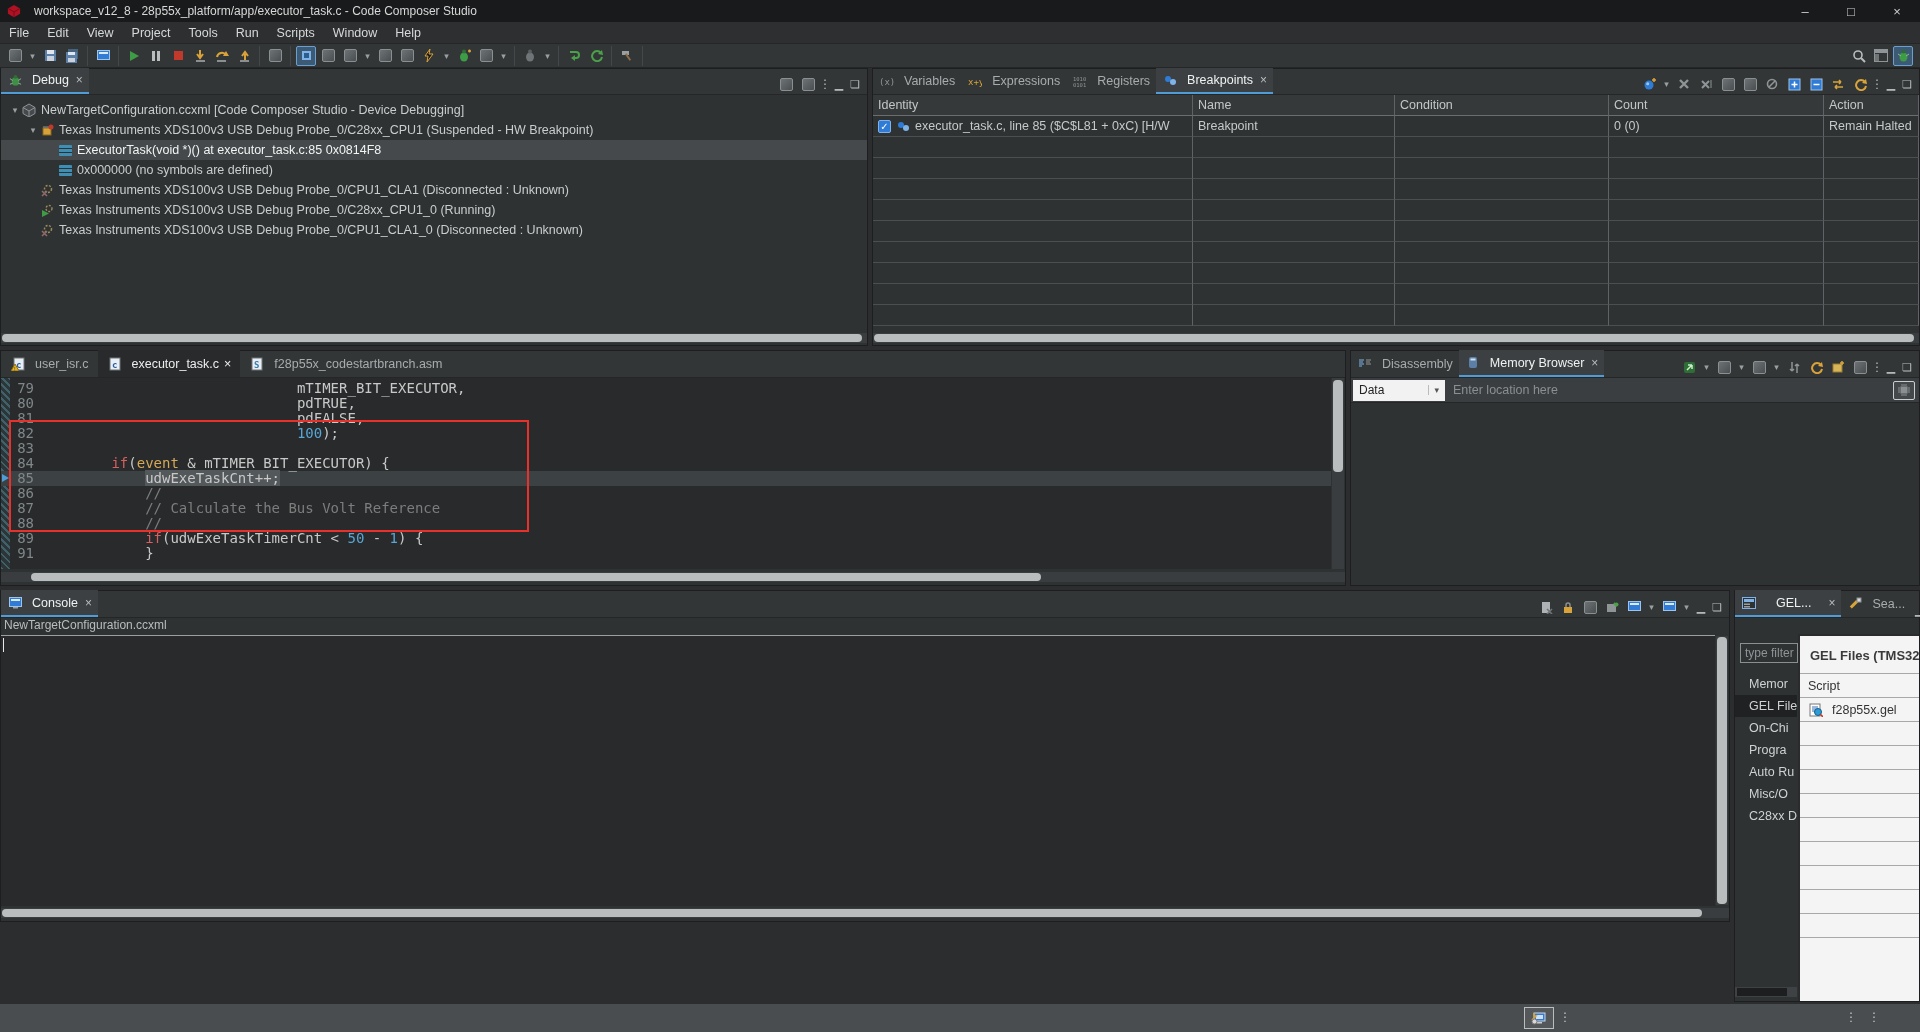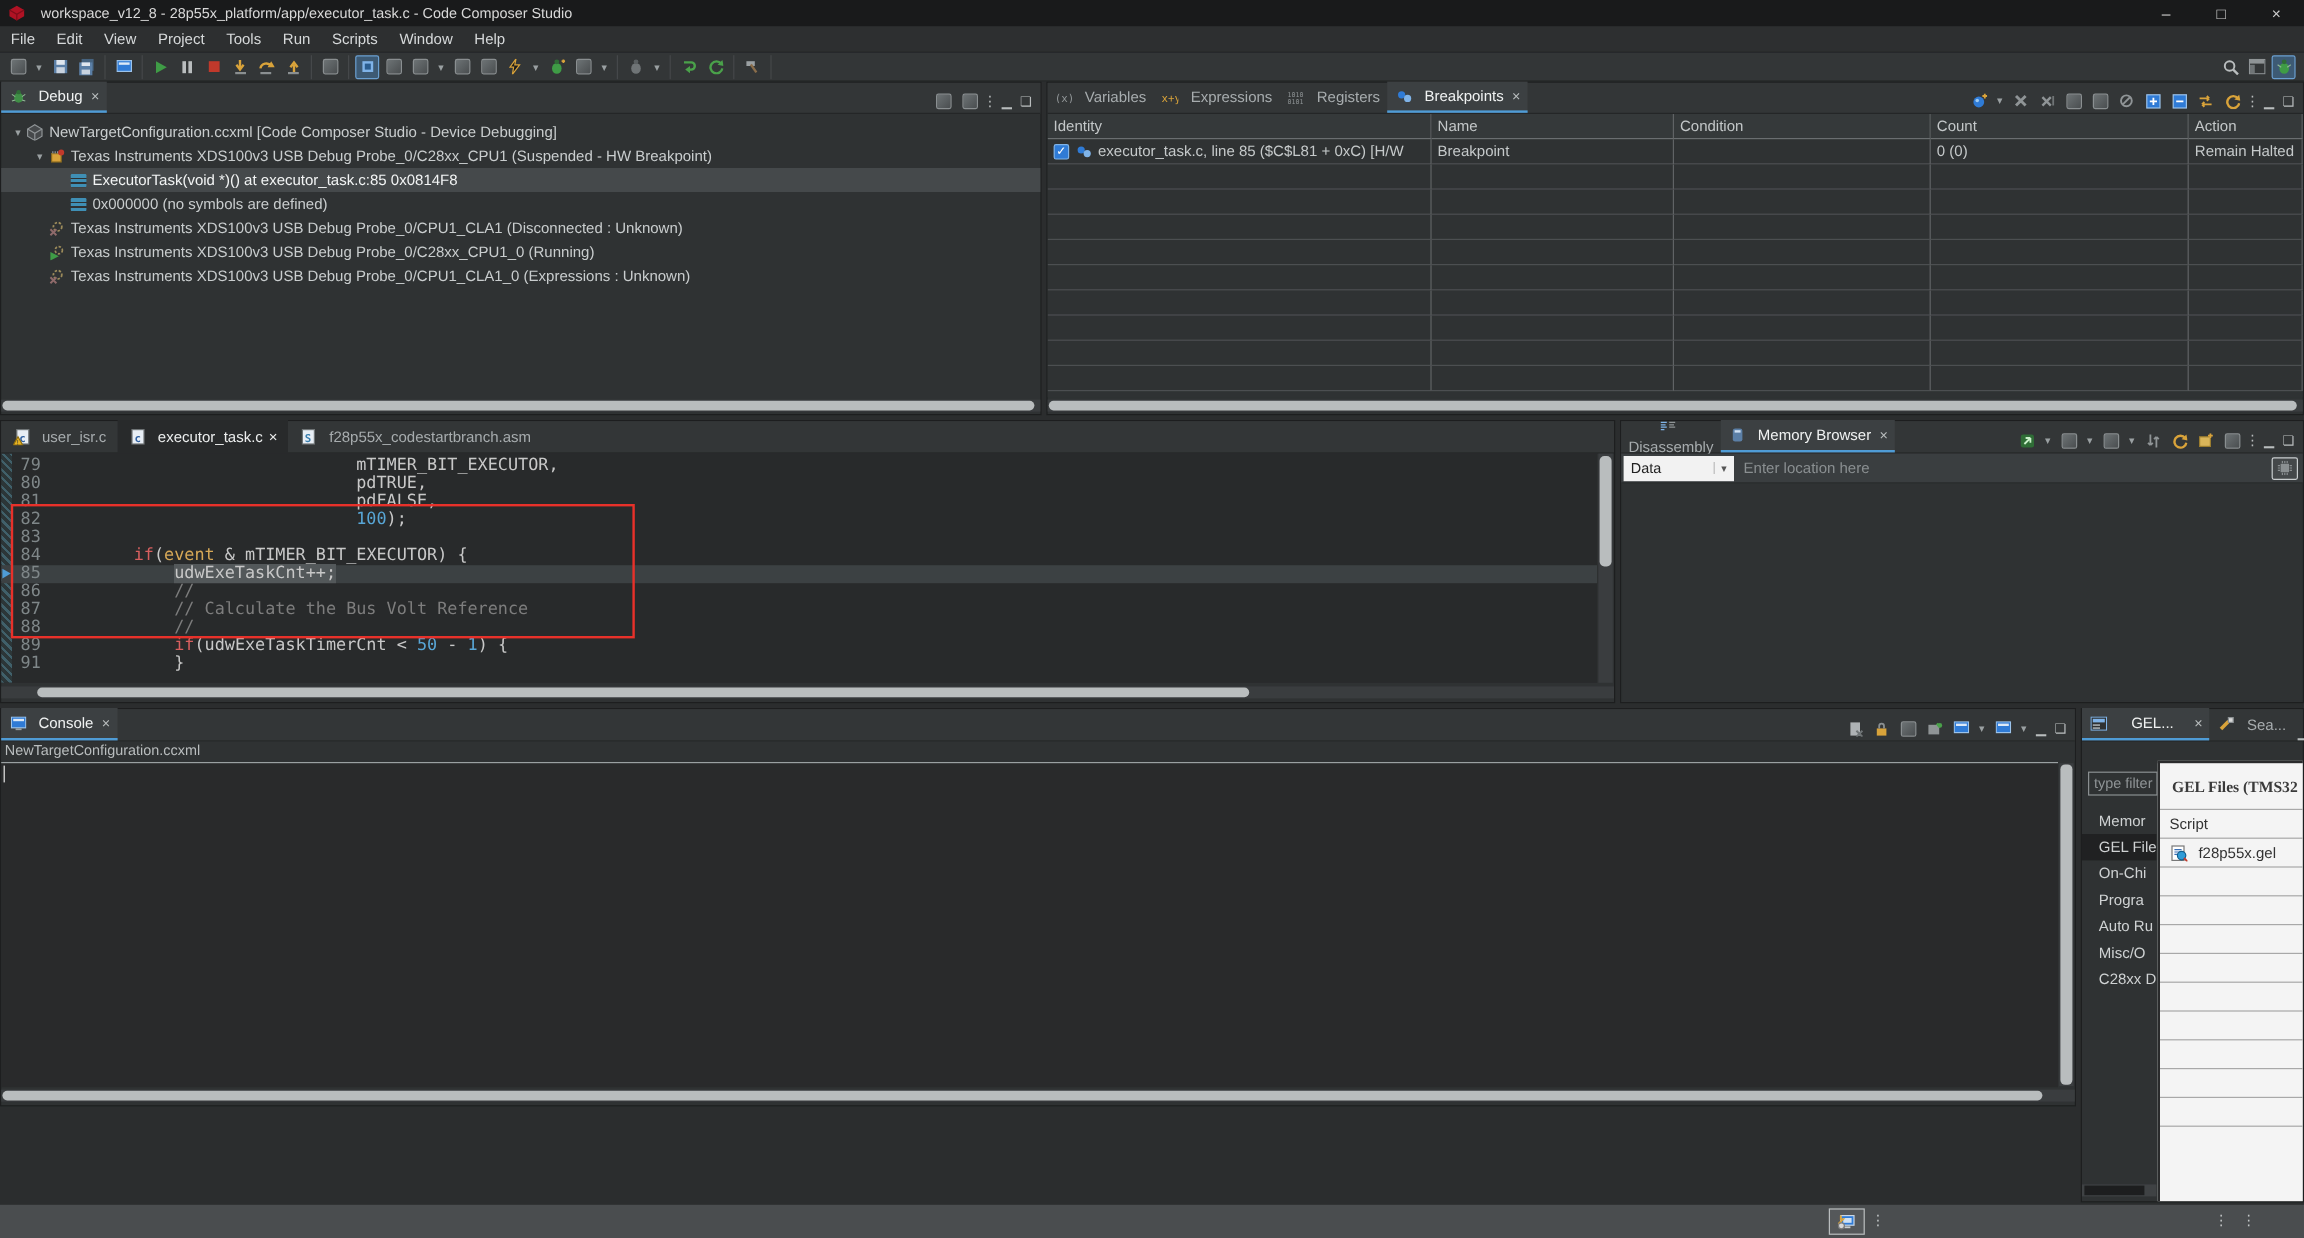--- a/index.html
+++ b/index.html
@@ -88,21 +88,21 @@
   #console-body { position:absolute; left:0; top:44px; right:14px; bottom:15px; background:#292a2b; border-top:1px solid #9aa0a2; }
   #caret { position:absolute; left:2px; top:2px; width:1px; height:14px; background:#e8e8e8; }
 
   
   #gel-panel { left:1734px; top:590px; width:186px; height:412px; background:#2f3233; border:1px solid #1d1e1f; }
   #gel-filter { position:absolute; left:5px; top:52px; width:58px; height:20px; border:1px solid #8a8f91; color:#8f9496; font-size:12px; line-height:18px; padding-left:4px; overflow:hidden; white-space:nowrap; background:transparent; }
   #gel-cats { position:absolute; left:0; top:82px; width:62px; }
   .gcat { height:22px; line-height:22px; padding-left:14px; color:#cfd2d3; font-size:12.5px; white-space:nowrap; overflow:hidden; }
   .gcat.sel { background:#202122; }
   #gel-white { position:absolute; left:63px; top:43px; right:0; bottom:0; background:#f4f4f4; border-left:2px solid #2a2b2c; border-top:2px solid #2a2b2c; color:#333; overflow:hidden; }
-  #gel-title { font-weight:bold; font-size:13px; color:#3a3a3a; padding:12px 0 10px 10px; white-space:nowrap;font-family:Liberation Serif, serif; }
+  #gel-title { font-weight:bold; font-size:13px; color:#3a3a3a; padding:12px 0 10px 10px; white-space:nowrap; }
   .grow { height:24px; border-top:1px solid #a8a8a8; display:flex; align-items:center; padding-left:8px; font-size:12.5px; white-space:nowrap; gap:4px; }
   .grow.head { color:#333; }
   #gel-hscroll { position:absolute; left:0; bottom:4px; width:62px; height:10px; background:#3f4244; }
   #gel-hthumb { position:absolute; left:2px; top:1px; width:50px; height:8px; background:#1d1e1f; }
 
   
   #statusbar { left:0; top:1004px; width:1920px; height:28px; background:#4a4d4f; display:flex; align-items:center; }
   #launch-btn { position:absolute; left:1524px; top:3px; width:30px; height:22px; border:1px solid #b9bdbe; background:#55585a; display:flex; align-items:center; justify-content:center; }
   .sb-dots { position:absolute; top:6px; color:#c3c7c8; font-size:12px; letter-spacing:1px; }
 </style>
@@ -386,21 +386,21 @@
         <span>Texas Instruments XDS100v3 USB Debug Probe_0/C28xx_CPU1_0 (Running)</span>
       </div>
       <div class="trow" style="padding-left: 26px;">
         <span class="exp"></span>
         <span class="tree-ic">
           <svg width="13" height="13">
             <circle cx="7" cy="5" r="3.5" fill="none" stroke="#9b8a5a" stroke-width="1.5" stroke-dasharray="2 1.4"></circle>
             <path d="M1,12 L6,7 M1,7 l5,5" stroke="#8f6a6a" stroke-width="1.6"></path>
           </svg>
         </span>
-        <span>Texas Instruments XDS100v3 USB Debug Probe_0/CPU1_CLA1_0 (Expressions : Unknown)</span>
+        <span>Texas Instruments XDS100v3 USB Debug Probe_0/CPU1_CLA1_0 (Disconnected : Unknown)</span>
       </div>
     </div>
   <div class="hscroll">
       <div class="hthumb" style="left:1px;width:860px;"></div>
     </div>
 </div>
 
 <div id="bp-panel" class="abs panel">
   <div class="tabstrip">
     <div id="bp-tabs" style="display:flex;align-items:flex-end;height:26px;">
@@ -650,21 +650,21 @@
       <div class="vthumb" style="top:2px;height:92px;"></div>
     </div>
   <div class="hscroll" style="bottom:3px">
       <div class="hthumb" style="left:30px;width:1010px;"></div>
     </div>
 </div>
 
 <div id="mem-panel" class="abs panel">
   <div class="tabstrip" style="height:27px">
     <div id="mem-tabs" style="display:flex;align-items:flex-end;height:27px;">
-        <div class="vtab" style="height: 27px; flex-direction: column;">
+        <div class="vtab" style="height: 27px;">
           <span class="tree-ic">
             <svg width="14" height="11">
               <path d="M1,2 h5 M1,4 h4 M1,6 h5 M1,8 h3" stroke="#7fb3e8" stroke-width="1"></path>
               <path d="M8,2 h5 M8,4 h4 M8,6 h5" stroke="#8f9496" stroke-width="1"></path>
             </svg>
           </span>
           <span>Disassembly</span>
         </div>
         <div class="vtab active" style="height: 27px;">
           <span class="tree-ic">

